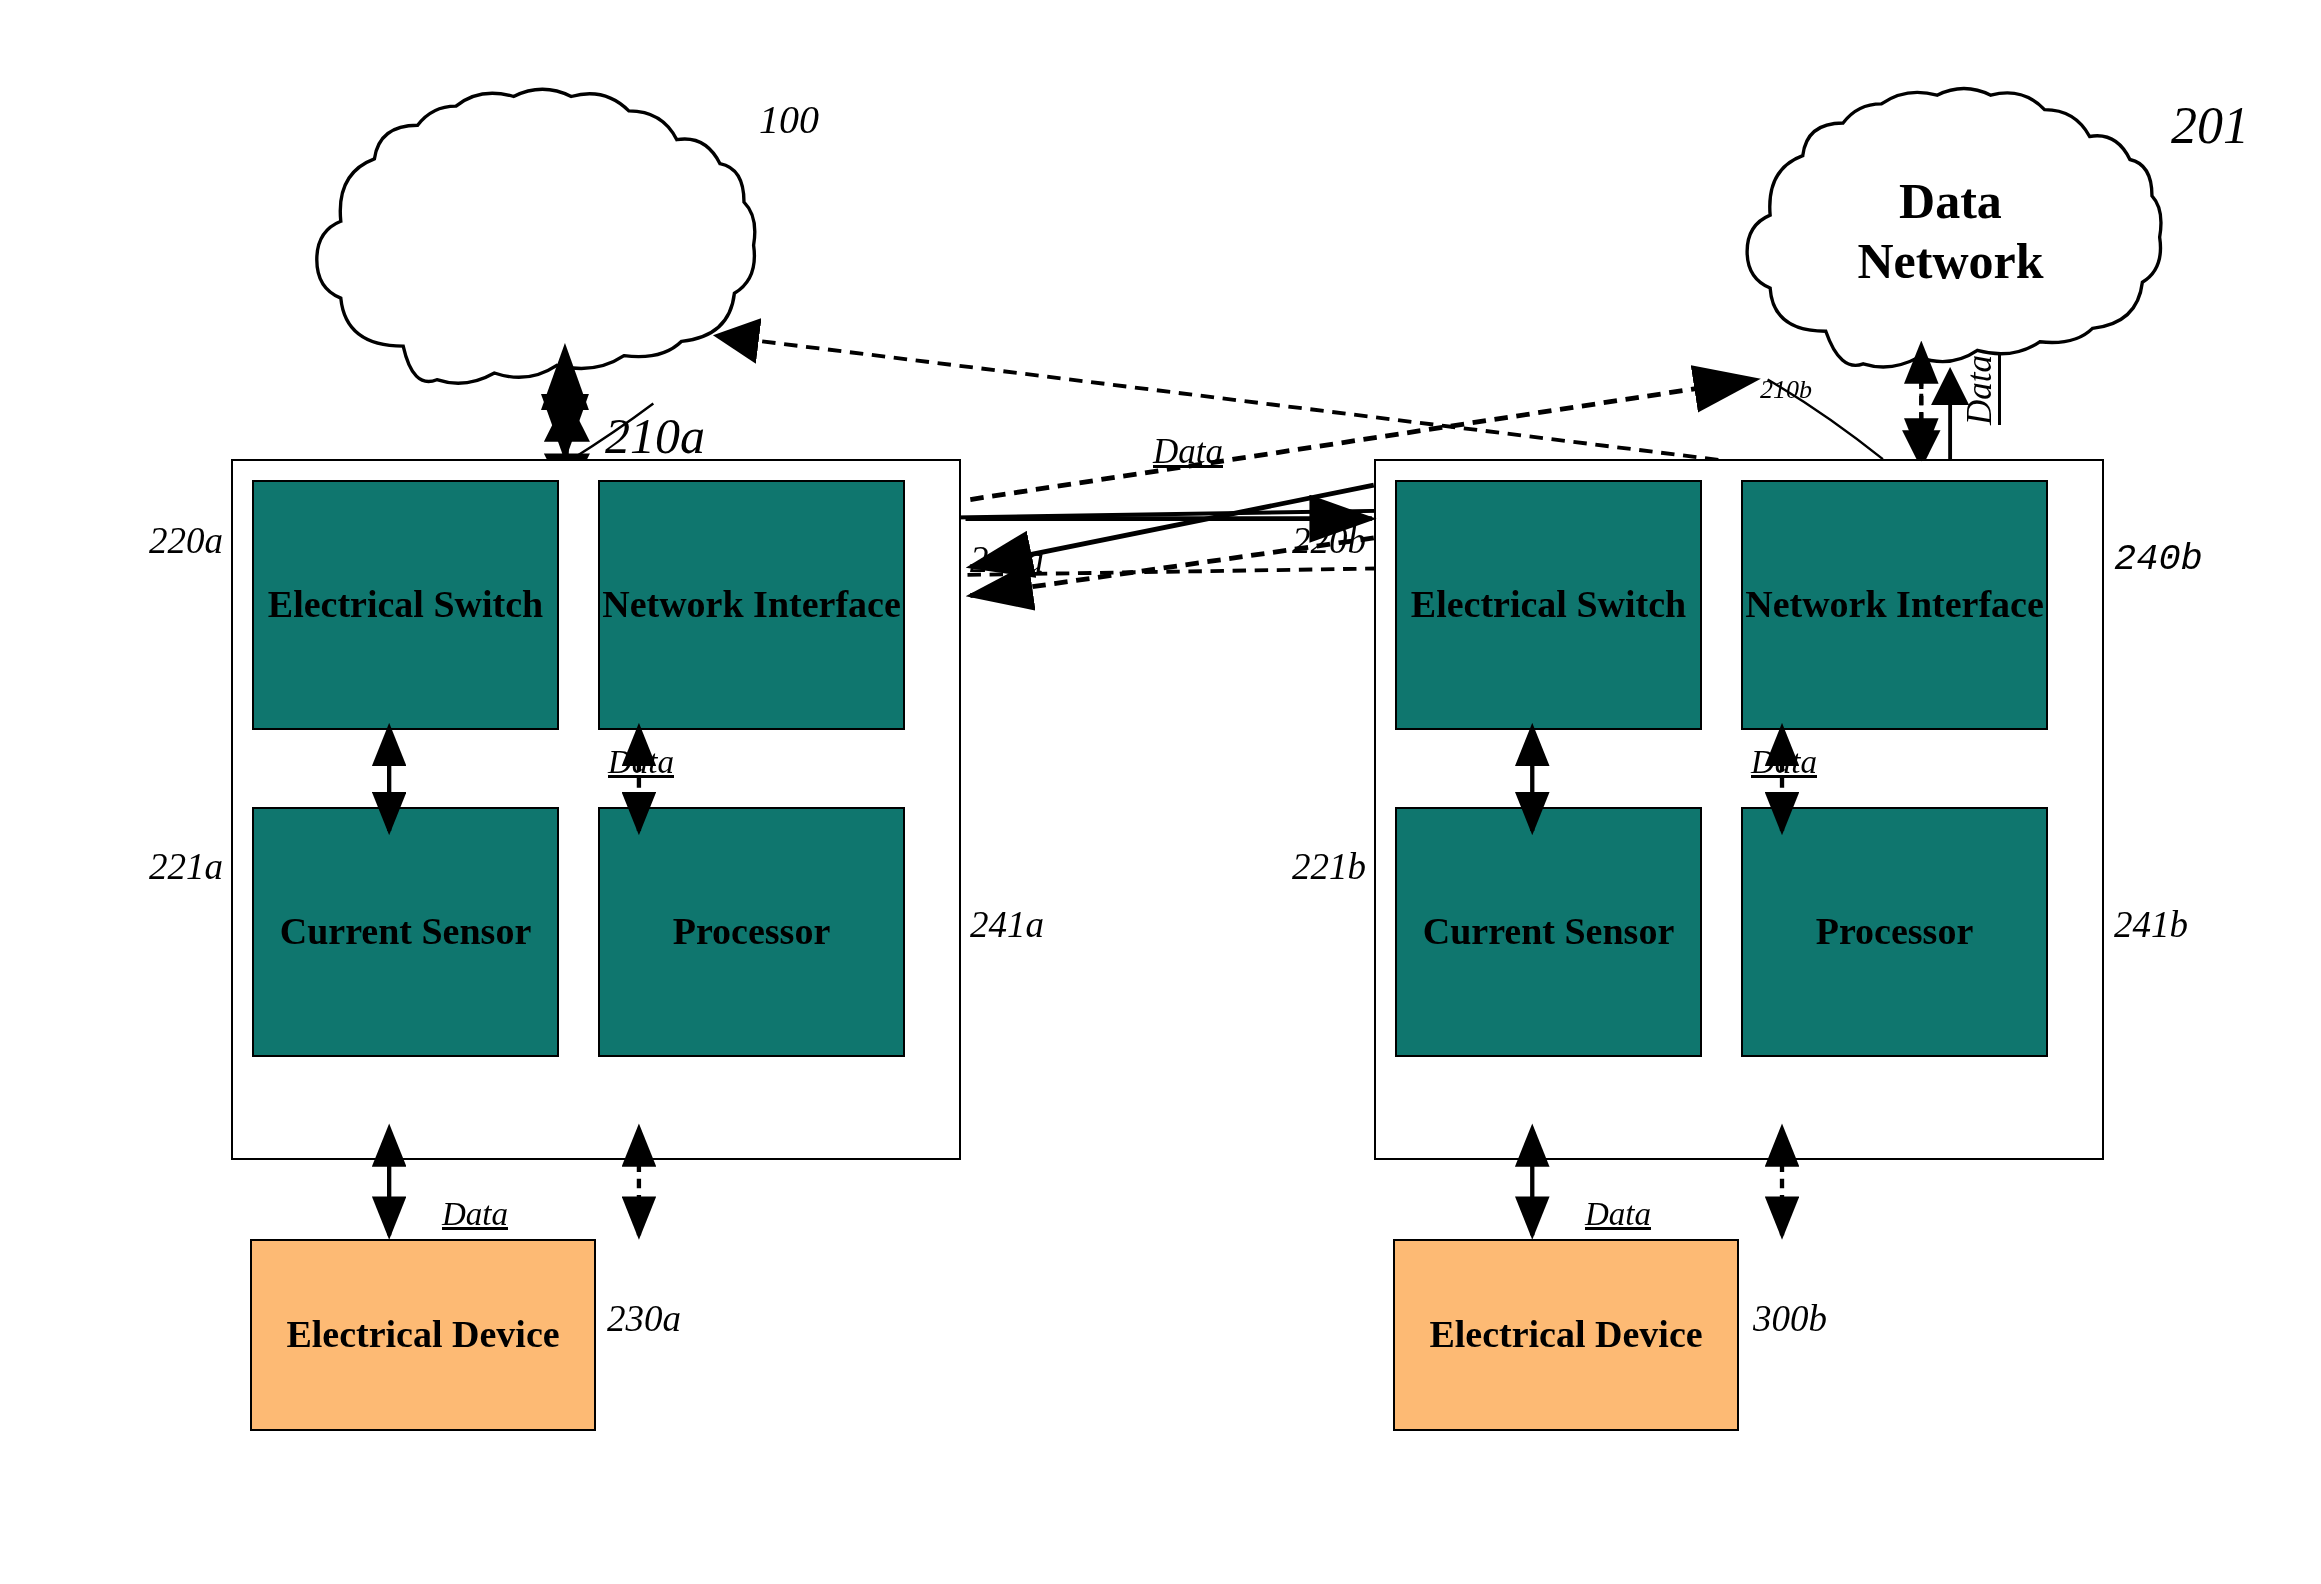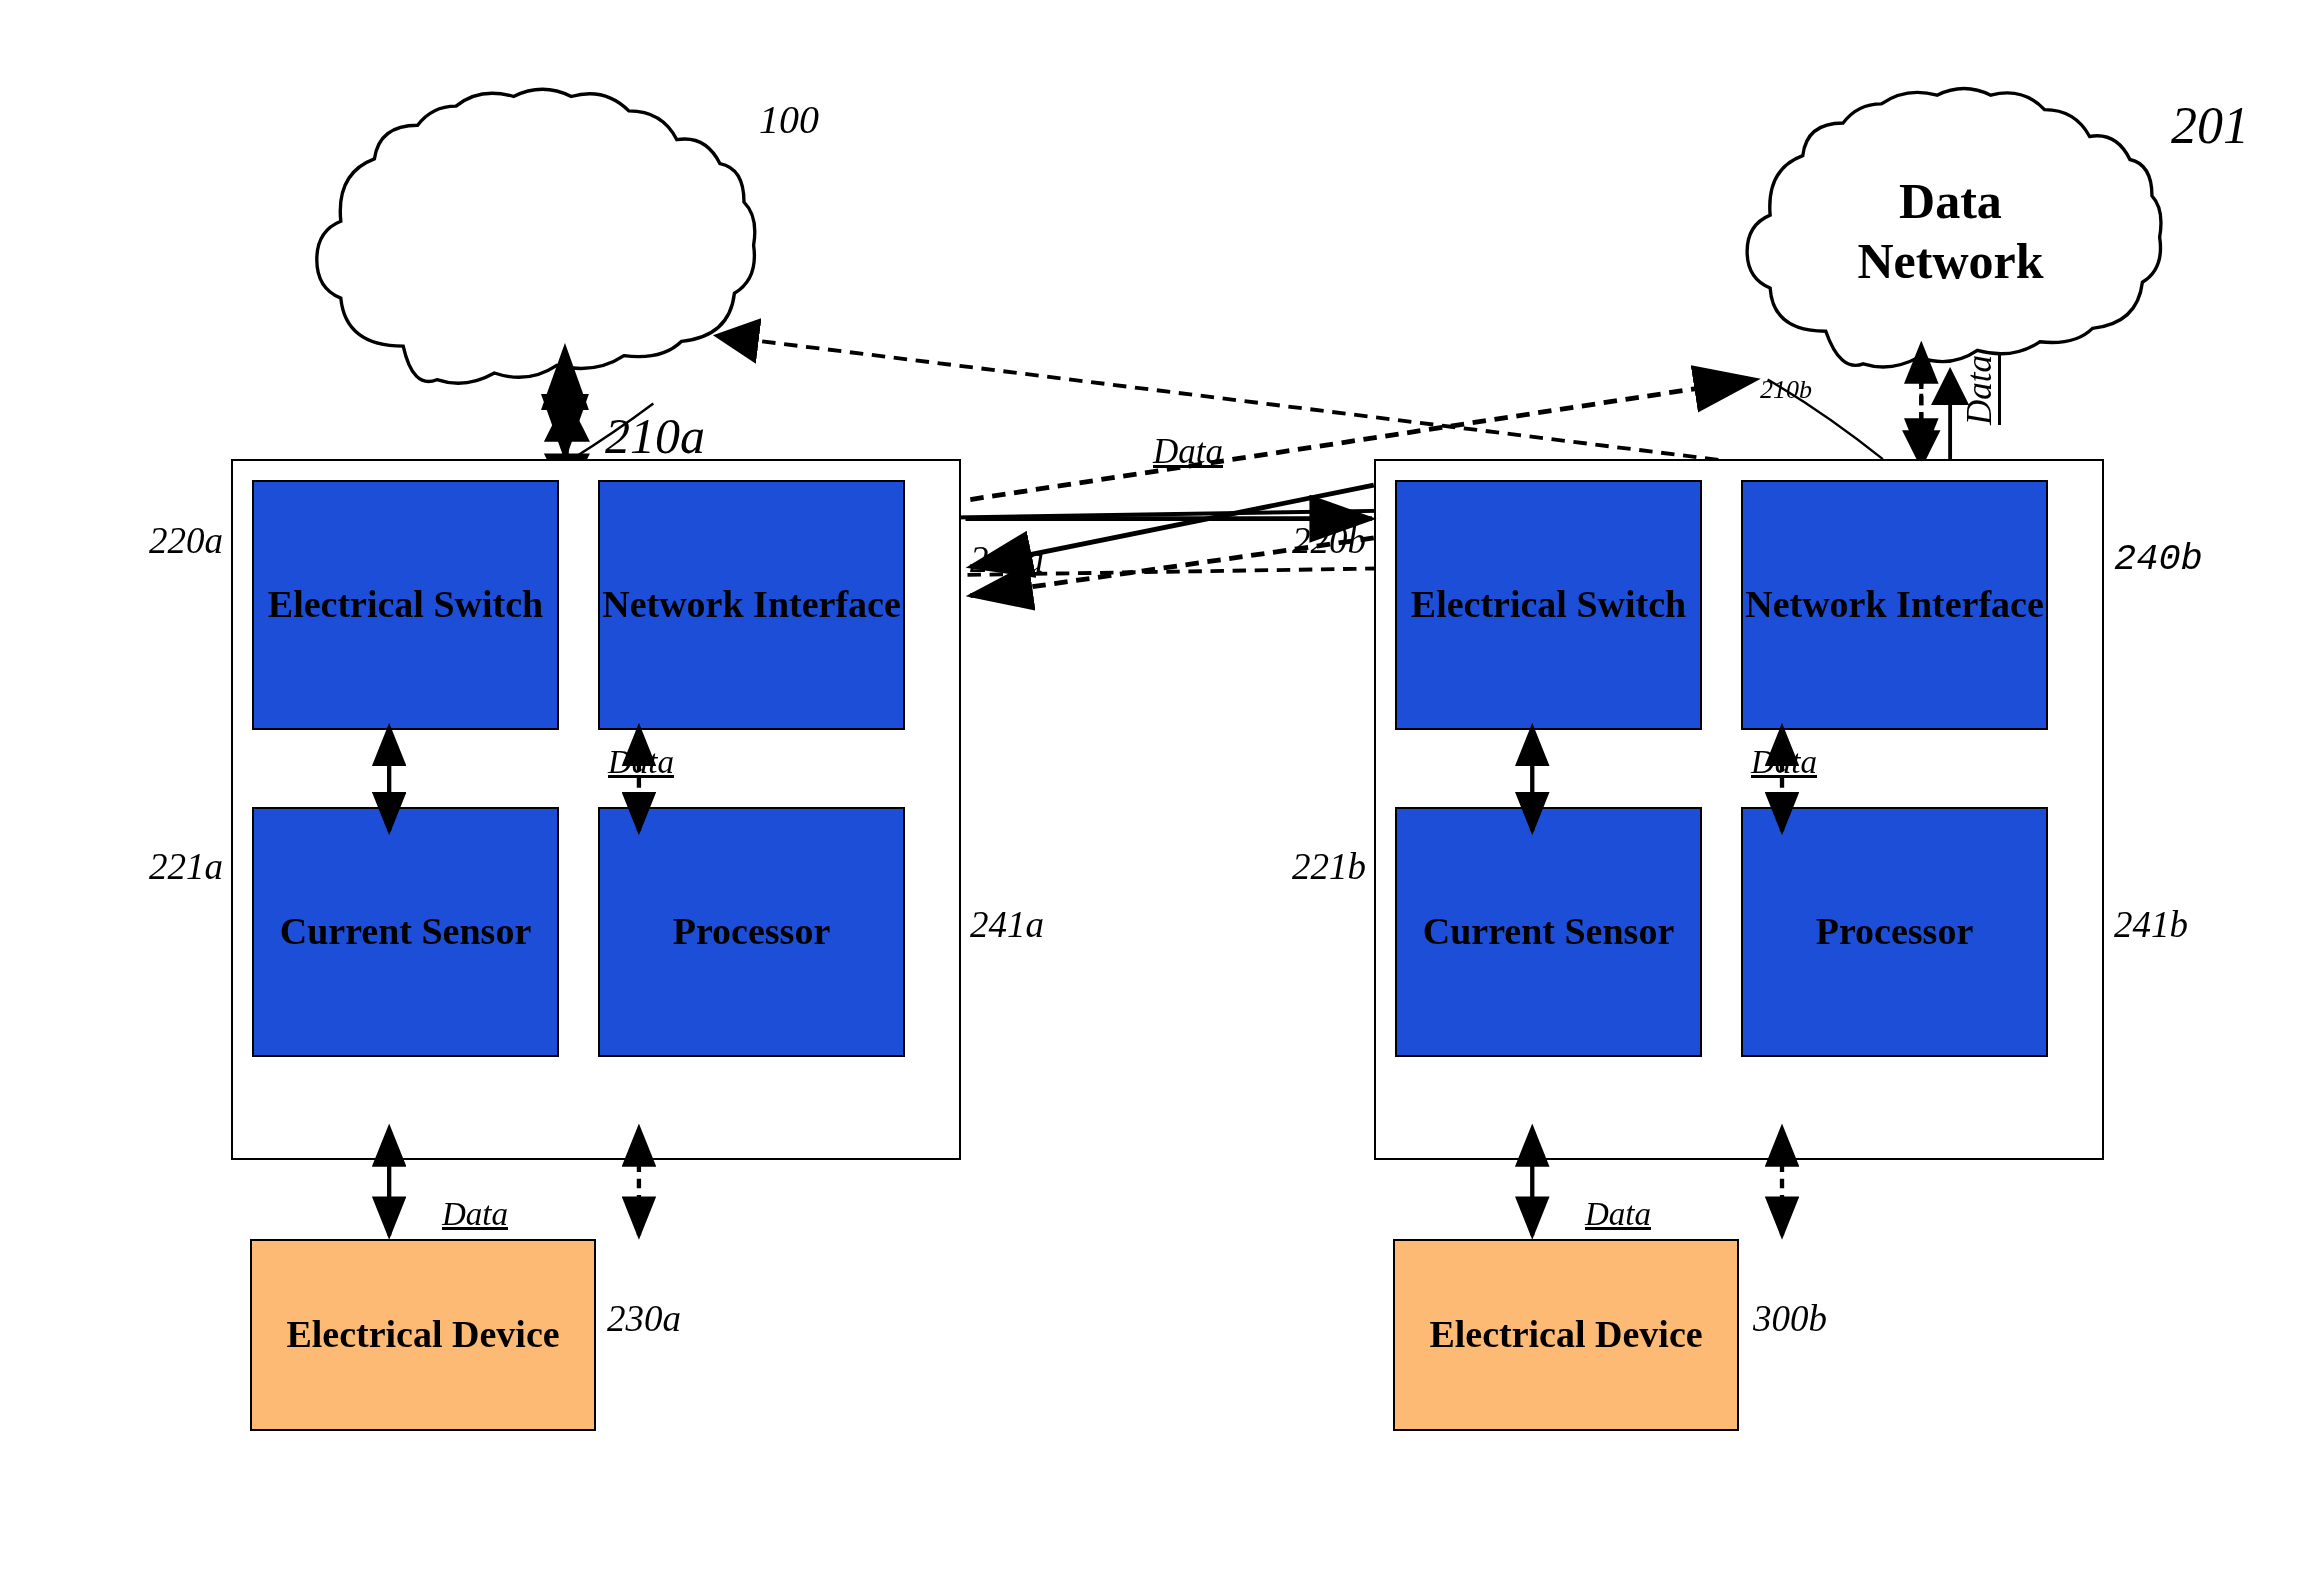--- a/index.html
+++ b/index.html
@@ -54,21 +54,21 @@
     .device-box {
       position: absolute;
       border: 2.9px solid #000;
       background: #fff;
     }
 
     
     .component-box {
       position: absolute;
       border: 2.4px solid #000;
-      background: #1d4ed8;
+      background: #0f766e;
       display: flex;
       align-items: center;
       justify-content: center;
       text-align: center;
     }
 
     .component-label {
       font-size: 38px;
       font-weight: bold;
       line-height: 1.3;

